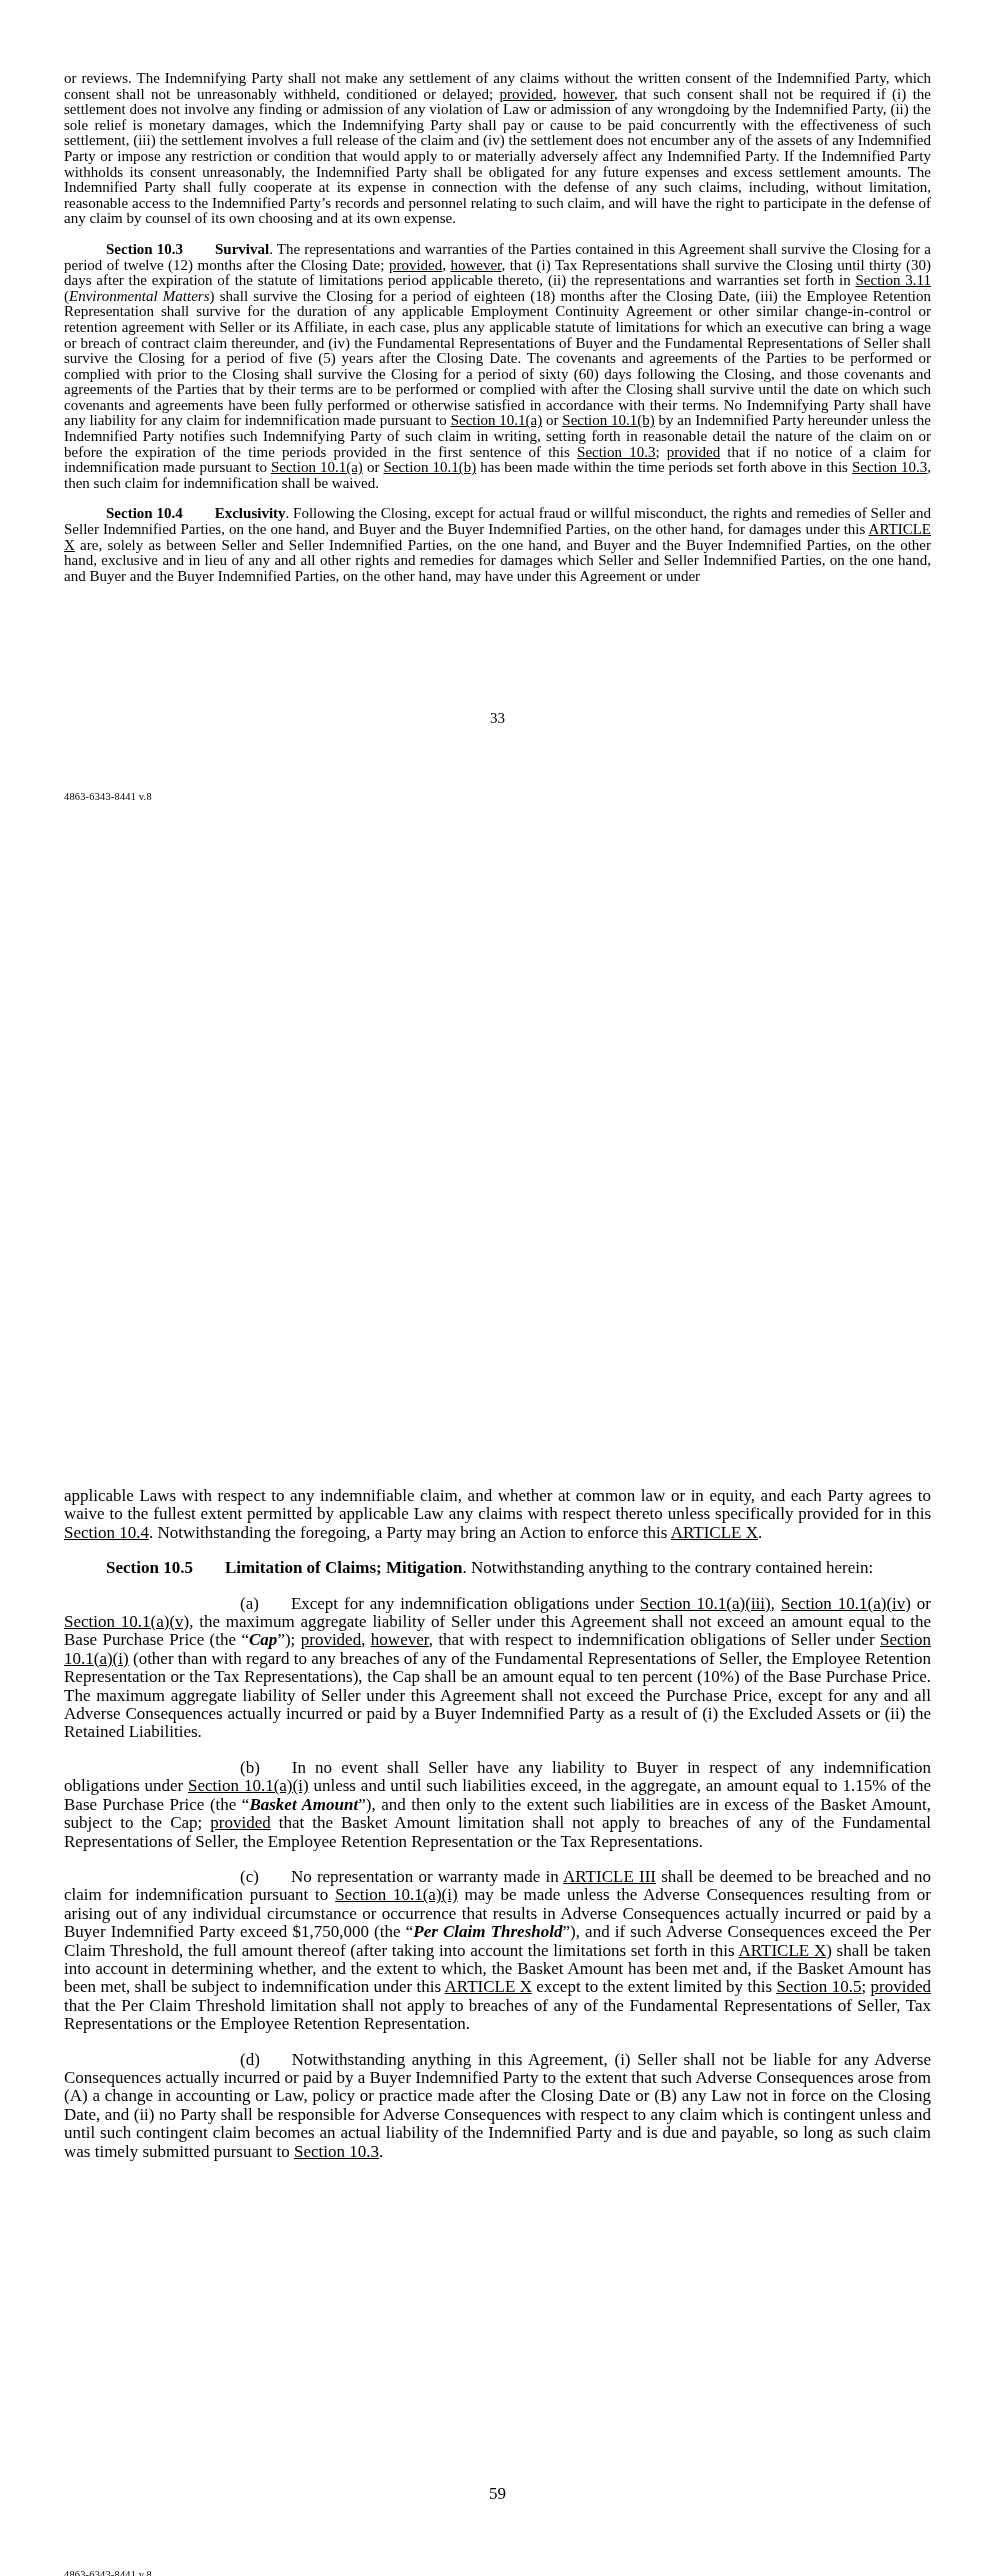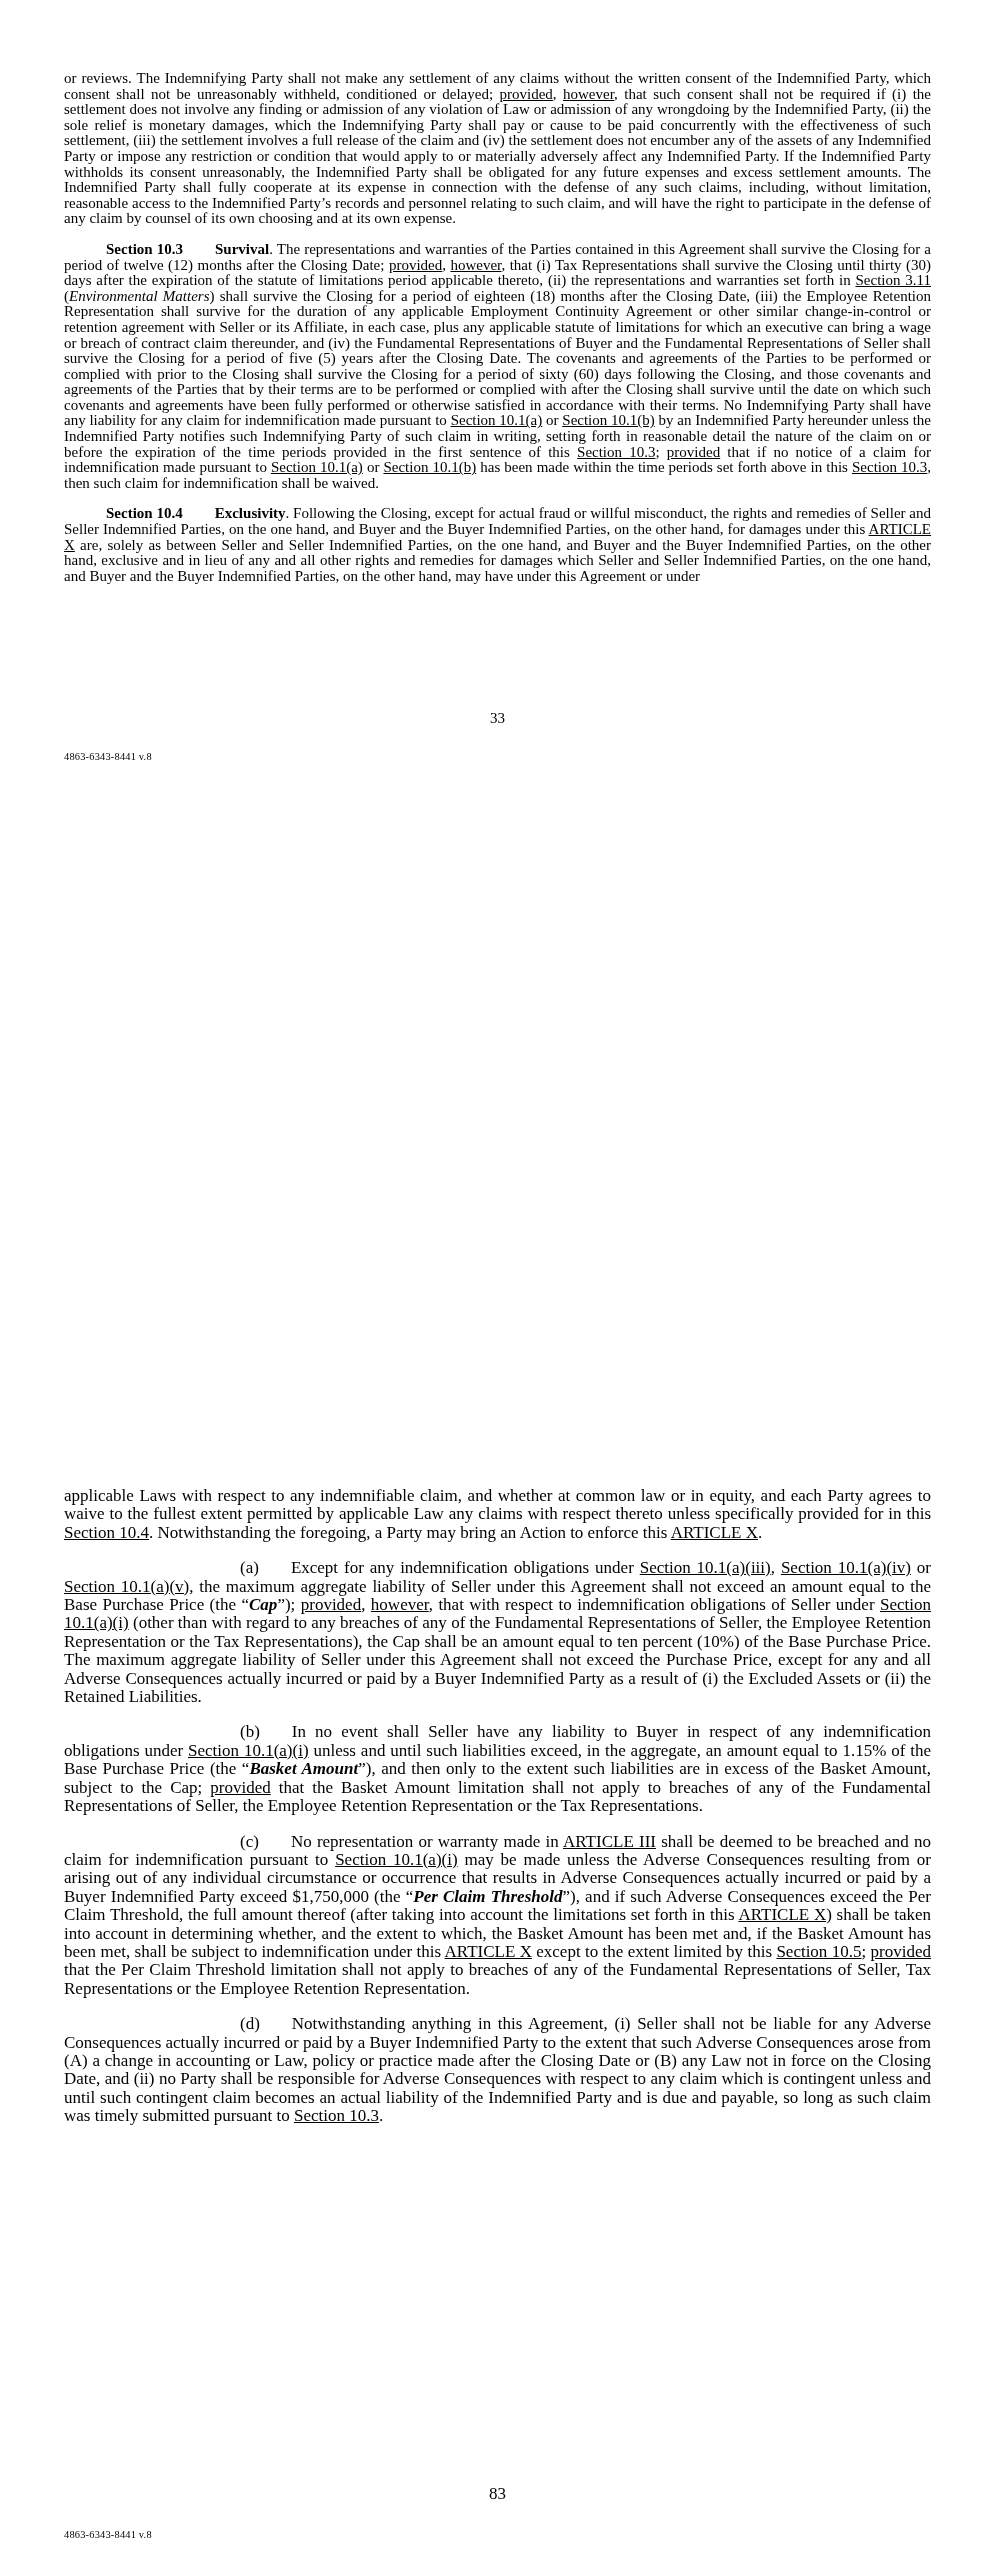--- a/index.html
+++ b/index.html
@@ -49,20 +49,21 @@
     width: 100%;
     text-align: center;
   }
   .pg1-num { top: 710px; font-size: 15px; }
   .pg2-num { top: 2484px; font-size: 17px; }
   .doc-id {
     position: absolute;
     left: 64px;
     font-size: 10.4px;
     letter-spacing: 0.2px;
+    margin-top: 40px;
   }
   .pg1-id { top: 751px; }
   .pg2-id { top: 2529px; }
 </style>
 </head>
 <body>
 
 <div class="canvas">
 
   <section>
@@ -71,23 +72,24 @@
         <p class="para section"><span class="b">Section 10.3</span><span class="tab"></span><span class="b">Survival</span><span>.  The representations and warranties of the Parties contained in this Agreement shall survive the Closing for a period of twelve (12) months after the Closing Date; </span><span class="u">provided</span><span>, </span><span class="u">however</span><span>, that (i) Tax Representations shall survive the Closing until thirty (30) days after the expiration of the statute of limitations period applicable thereto, (ii) the representations and warranties set forth in </span><span class="u">Section 3.11</span><span> (</span><span class="i">Environmental Matters</span><span>) shall survive the Closing for a period of eighteen (18) months after the Closing Date, (iii)  the Employee Retention Representation shall survive for the duration of any applicable Employment Continuity Agreement or other similar change-in-control or retention agreement with Seller or its Affiliate, in each case, plus any applicable statute of limitations for which an executive can bring a wage or breach of contract claim thereunder, and (iv) the Fundamental Representations of Buyer and the Fundamental Representations of Seller shall survive the Closing for a period of five (5) years after the Closing Date.  The covenants and agreements of the Parties to be performed or complied with prior to the Closing shall survive the Closing for a period of sixty (60) days following the Closing, and those covenants and agreements of the Parties that by their terms are to be performed or complied with after the Closing shall survive until the date on which such covenants and agreements have been fully performed or otherwise satisfied in accordance with their terms.  No Indemnifying Party shall have any liability for any claim for indemnification made pursuant to </span><span class="u">Section 10.1(a)</span><span> or </span><span class="u">Section 10.1(b)</span><span> by an Indemnified Party hereunder unless the Indemnified Party notifies such Indemnifying Party of such claim in writing, setting forth in reasonable detail the nature of the claim on or before the expiration of the time periods provided in the first sentence of this </span><span class="u">Section 10.3</span><span>; </span><span class="u">provided</span><span> that if no notice of a claim for indemnification made pursuant to </span><span class="u">Section 10.1(a)</span><span> or </span><span class="u">Section 10.1(b)</span><span> has been made within the time periods set forth above in this </span><span class="u">Section 10.3</span><span>, then such claim for indemnification shall be waived.</span></p>
         <p class="para section"><span class="b">Section 10.4</span><span class="tab"></span><span class="b">Exclusivity</span><span>.  Following the Closing, except for actual fraud or willful misconduct, the rights and remedies of Seller and Seller Indemnified Parties, on the one hand, and Buyer and the Buyer Indemnified Parties, on the other hand, for damages under this </span><span class="u">ARTICLE X</span><span> are, solely as between Seller and Seller Indemnified Parties, on the one hand, and Buyer and the Buyer Indemnified Parties, on the other hand, exclusive and in lieu of any and all other rights and remedies for damages which Seller and Seller Indemnified Parties, on the one hand, and Buyer and the Buyer Indemnified Parties, on the other hand, may have under this Agreement or under</span></p>
       </div>
     <div class="page-number pg1-num">33</div>
     <div class="doc-id pg1-id">4863-6343-8441 v.8</div>
   </section>
 
   <section>
     <div class="text-block pg2-body">
         <p class="para cont"><span>applicable Laws with respect to any indemnifiable claim, and whether at common law or in equity, and each Party agrees to waive to the fullest extent permitted by applicable Law any claims with respect thereto unless specifically provided for in this </span><span class="u">Section 10.4</span><span>.  Notwithstanding the foregoing, a Party may bring an Action to enforce this </span><span class="u">ARTICLE X</span><span>.</span></p>
+        <p class="para section"><span class="b">Section 10.5</span><span class="tab"></span><span class="b">Limitation of Claims; Mitigation</span><span>.  Notwithstanding anything to the contrary contained herein:</span></p>
         <p class="para sub"><span>(a)</span><span class="tab"></span><span>Except for any indemnification obligations under </span><span class="u">Section 10.1(a)(iii)</span><span>, </span><span class="u">Section 10.1(a)(iv)</span><span> or </span><span class="u">Section 10.1(a)(v)</span><span>, the maximum aggregate liability of Seller under this Agreement shall not exceed an amount equal to the Base Purchase Price (the “</span><span class="b i">Cap</span><span>”); </span><span class="u">provided</span><span>, </span><span class="u">however</span><span>, that with respect to indemnification obligations of Seller under </span><span class="u">Section 10.1(a)(i)</span><span> (other than with regard to any breaches of any of the Fundamental Representations of Seller, the Employee Retention Representation or the Tax Representations), the Cap shall be an amount equal to ten percent (10%) of the Base Purchase Price.  The maximum aggregate liability of Seller under this Agreement shall not exceed the Purchase Price, except for any and all Adverse Consequences actually incurred or paid by a Buyer Indemnified Party as a result of (i) the Excluded Assets or (ii) the Retained Liabilities.</span></p>
         <p class="para sub"><span>(b)</span><span class="tab"></span><span>In no event shall Seller have any liability to Buyer in respect of any indemnification obligations under </span><span class="u">Section 10.1(a)(i)</span><span> unless and until such liabilities exceed, in the aggregate, an amount equal to 1.15% of the Base Purchase Price (the “</span><span class="b i">Basket Amount</span><span>”), and then only to the extent such liabilities are in excess of the Basket Amount, subject to the Cap; </span><span class="u">provided</span><span> that the Basket Amount limitation shall not apply to breaches of any of the Fundamental Representations of Seller, the Employee Retention Representation or the Tax Representations.</span></p>
         <p class="para sub"><span>(c)</span><span class="tab"></span><span>No representation or warranty made in </span><span class="u">ARTICLE III</span><span> shall be deemed to be breached and no claim for indemnification pursuant to </span><span class="u">Section 10.1(a)(i)</span><span> may be made unless the Adverse Consequences resulting from or arising out of any individual circumstance or occurrence that results in Adverse Consequences actually incurred or paid by a Buyer Indemnified Party exceed $1,750,000 (the “</span><span class="b i">Per Claim Threshold</span><span>”), and if such Adverse Consequences exceed the Per Claim Threshold, the full amount thereof (after taking into account the limitations set forth in this </span><span class="u">ARTICLE X</span><span>) shall be taken into account in determining whether, and the extent to which, the Basket Amount has been met and, if the Basket Amount has been met, shall be subject to indemnification under this </span><span class="u">ARTICLE X</span><span> except to the extent limited by this </span><span class="u">Section 10.5</span><span>; </span><span class="u">provided</span><span> that the Per Claim Threshold limitation shall not apply to breaches of any of the Fundamental Representations of Seller, Tax Representations or the Employee Retention Representation.</span></p>
         <p class="para sub"><span>(d)</span><span class="tab"></span><span>Notwithstanding anything in this Agreement, (i) Seller shall not be liable for any Adverse Consequences actually incurred or paid by a Buyer Indemnified Party to the extent that such Adverse Consequences arose from (A) a change in accounting or Law, policy or practice made after the Closing Date or (B) any Law not in force on the Closing Date, and (ii) no Party shall be responsible for Adverse Consequences with respect to any claim which is contingent unless and until such contingent claim becomes an actual liability of the Indemnified Party and is due and payable, so long as such claim was timely submitted pursuant to </span><span class="u">Section 10.3</span><span>.</span></p>
       </div>
-    <div class="page-number pg2-num">83</div>
+    <div class="page-number pg2-num">59</div>
     <div class="doc-id pg2-id">4863-6343-8441 v.8</div>
   </section>
 
 </div>
 
 
 </body></html>

